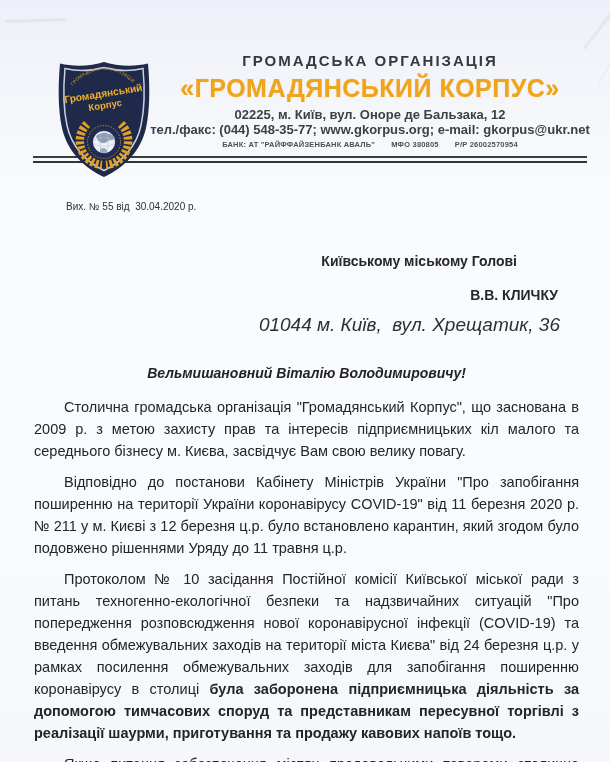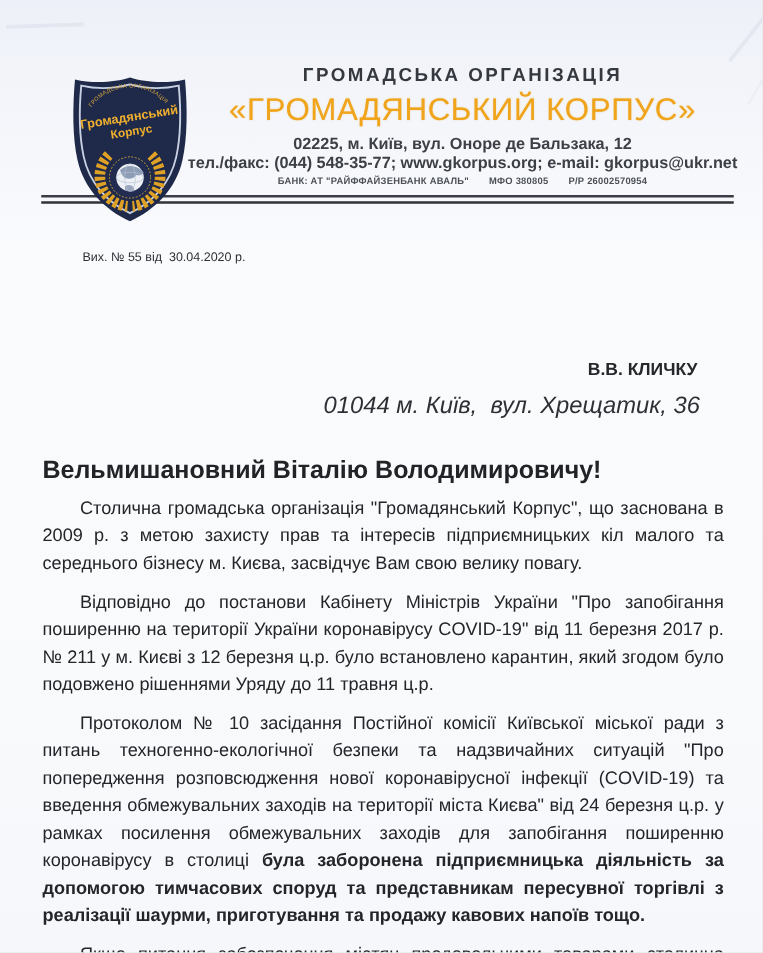--- a/index.html
+++ b/index.html
@@ -11,36 +11,36 @@
   
   .streak{position:absolute;background:rgba(130,142,165,.10);pointer-events:none;}
   .streak.s1{top:19px;left:5px;width:62px;height:3px;transform:rotate(-2deg);}
   .streak.s2{top:6px;right:10px;width:3px;height:48px;transform:rotate(38deg);}
   .streak.s3{top:52px;right:2px;width:2px;height:34px;transform:rotate(30deg);opacity:.6;}
 
   
   .logo{position:absolute;top:60px;left:56px;width:96px;height:120px;z-index:3;}
   .head{position:absolute;top:52px;left:150px;width:440px;text-align:center;z-index:2;}
   .org-type{font-size:15px;font-weight:bold;letter-spacing:2px;color:#35383e;margin-bottom:5px;}
-  .org-name{font-size:25px;font-weight:normal;letter-spacing:.5px;color:#efa41c;
+  .org-name{font-size:25px;font-weight:bold;letter-spacing:.5px;color:#efa41c;
             text-shadow:0 0 1px rgba(239,164,28,.55);margin-bottom:4px;white-space:nowrap;}
   .org-address,.org-contacts,.org-edrpou{font-size:13px;font-weight:bold;color:#3c3f45;line-height:15px;}
   .bank-row{margin-top:3px;display:flex;justify-content:center;gap:16px;
             font-size:7.5px;font-weight:bold;color:#4c5056;letter-spacing:.2px;}
   .rule{position:absolute;top:156px;left:33px;right:23px;height:3px;
         border-top:2px solid #3a3d43;border-bottom:2px solid #303338;z-index:1;}
 
   .ref-line{position:absolute;top:201px;left:66px;font-size:10px;color:#2e3035;white-space:pre;}
 
   .recipient-title{position:absolute;top:253px;right:93px;font-size:14px;font-weight:bold;color:#26272b;}
   .recipient-name{position:absolute;top:287px;right:52px;font-size:14px;font-weight:bold;color:#26272b;text-align:center;}
   .recipient-address{position:absolute;top:314px;right:50px;font-size:19px;font-style:italic;color:#2e3035;white-space:pre;}
 
-  .salutation{position:absolute;top:365px;left:34px;width:545px;
-              font-size:20px;font-weight:bold;color:#222327;}
+  .salutation{position:absolute;top:365px;left:34px;width:545px;text-align:center;
+              font-size:14px;font-weight:bold;font-style:italic;color:#222327;}
 
   .body-text{position:absolute;top:396px;left:34px;width:545px;font-size:14.5px;
              line-height:22px;text-align:justify;color:#232529;}
   .body-text p{margin:0 0 9px 0;text-indent:30px;}
   .b{font-weight:bold;}
 </style>
 </head>
 <body>
 
 <div class="page">
@@ -85,25 +85,26 @@
       <span>БАНК: АТ "РАЙФФАЙЗЕНБАНК АВАЛЬ"</span>
       <span>МФО 380805</span>
       <span>Р/Р 26002570954</span>
     </div>
   </div>
 
   <div class="rule"></div>
 
   <div class="ref-line">Вих. № 55 від  30.04.2020 р.</div>
 
+  <div class="recipient-title">Київському міському Голові</div>
   <div class="recipient-name">В.В. КЛИЧКУ</div>
   <div class="recipient-address">01044 м. Київ,  вул. Хрещатик, 36</div>
 
   <div class="salutation">Вельмишановний Віталію Володимировичу!</div>
 
   <div class="body-text">
     <p>Столична громадська організація "Громадянський Корпус", що заснована в 2009 р. з метою захисту прав та інтересів підприємницьких кіл малого та середнього бізнесу м. Києва, засвідчує Вам свою велику повагу.</p>
-    <p>Відповідно до постанови Кабінету Міністрів України "Про запобігання поширенню на території України коронавірусу COVID-19" від 11 березня 2017 р. № 211 у м. Києві з 12 березня ц.р. було встановлено карантин, який згодом було подовжено рішеннями Уряду до 11 травня ц.р.</p>
+    <p>Відповідно до постанови Кабінету Міністрів України "Про запобігання поширенню на території України коронавірусу COVID-19" від 11 березня 2020 р. № 211 у м. Києві з 12 березня ц.р. було встановлено карантин, який згодом було подовжено рішеннями Уряду до 11 травня ц.р.</p>
     <p><span>Протоколом № 10 засідання Постійної комісії Київської міської ради з питань техногенно-екологічної безпеки та надзвичайних ситуацій "Про попередження розповсюдження нової коронавірусної інфекції (COVID-19) та введення обмежувальних заходів на території міста Києва" від 24 березня ц.р. у рамках посилення обмежувальних заходів для запобігання поширенню коронавірусу в столиці </span><span class="b">була заборонена підприємницька діяльність за допомогою тимчасових споруд та представникам пересувної торгівлі з реалізації шаурми, приготування та продажу кавових напоїв тощо.</span></p>
     <p>Якщо питання забезпечення містян продовольчими товарами столична влада все ж намагається вирішити, то не менш нагальну проблему обвалу ринку роздрібної торгівлі в Києві, масової втрати робочих місць і засобів до існування</p>
   </div>
 
 </div>
 
 </body></html>

